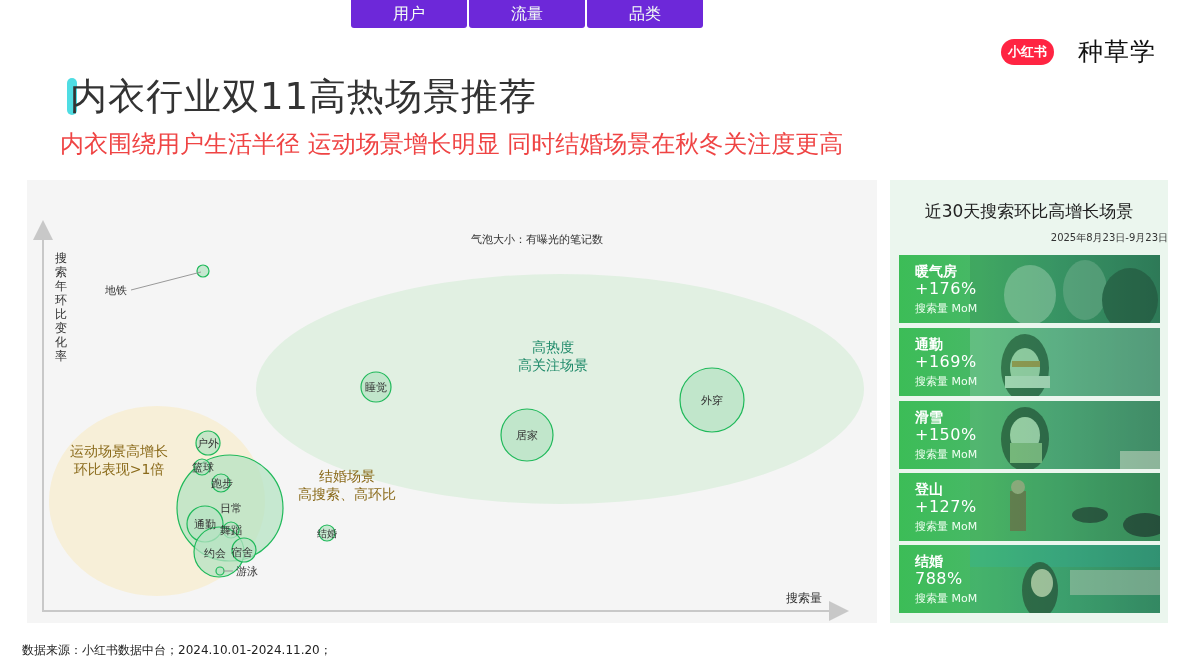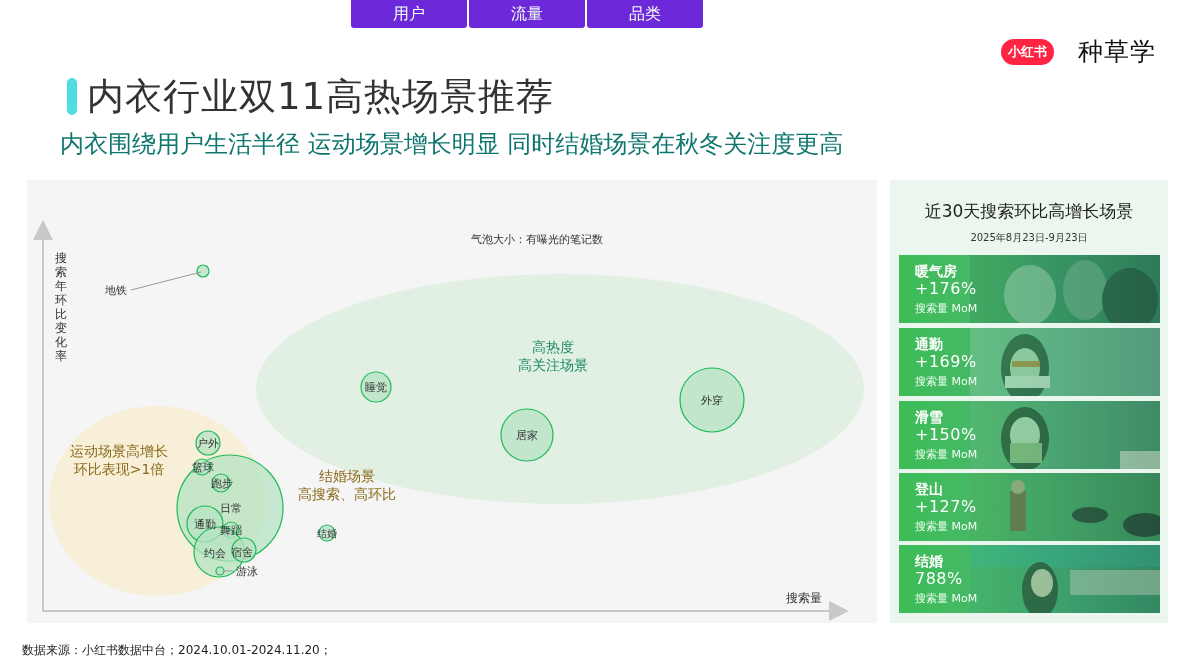--- a/index.html
+++ b/index.html
@@ -9,29 +9,29 @@
   .top-tabs { position: absolute; left: 351px; top: 0; height: 28px; display: flex; gap: 2px; }
   .top-tab { width: 116px; height: 28px; background: #6d28d9; color: #f4fff6; font-size: 16px;
              display: flex; align-items: center; justify-content: center; border-radius: 0 0 3px 3px; cursor: pointer; }
 
   .logo { position: absolute; left: 1001px; top: 35px; display: flex; align-items: center; gap: 24px; }
   .logo-badge { background: #ff2442; color: #fff; font-size: 13px; font-weight: bold; height: 26px; padding: 0 7px;
                 border-radius: 13px; display: flex; align-items: center; }
   .logo-text { font-size: 25px; font-weight: normal; color: #111; letter-spacing: 1px; }
 
   .title-accent { position: absolute; left: 67px; top: 78px; width: 10px; height: 37px; background: #4fdde3; border-radius: 5px; }
-  .title { position: absolute; left: 87px; top: 72px; font-size: 37px; color: #333; letter-spacing: 1px; white-space: nowrap; }
-  .subtitle { position: absolute; left: 60px; top: 128px; font-size: 24px; color: #0f766e; white-space: nowrap; }
+  .title { position: absolute; left: 70px; top: 72px; font-size: 37px; color: #333; letter-spacing: 1px; white-space: nowrap; }
+  .subtitle { position: absolute; left: 60px; top: 128px; font-size: 24px; color: #ef4444; white-space: nowrap; }
 
   .chart-panel { position: absolute; left: 27px; top: 180px; width: 850px; height: 443px; background: #f5f5f5; }
   .chart-panel svg { position: absolute; left: 0; top: 0; }
 
   .side-panel { position: absolute; left: 890px; top: 180px; width: 278px; height: 443px; background: #ebf6ee; }
   .side-title { position: absolute; left: 0; width: 100%; top: 20px; text-align: center; font-size: 17px; color: #222; }
-  .side-date { position: absolute; left: 0; width: 100%; top: 51px; text-align: center; font-size: 10px; color: #333; }
+  .side-date { position: absolute; left: 0; width: 100%; top: 51px; text-align: right; font-size: 10px; color: #333; }
 
   .card { position: absolute; left: 9px; width: 261px; height: 68px; overflow: hidden; cursor: pointer;
           background: linear-gradient(90deg, #3cbd57 0%, #47b866 30%, #3c9f6a 60%, #2f7d5a 100%); padding-left: 29px; }
   .card .photo { position: absolute; right: 0; top: 0; width: 190px; height: 100%; opacity: 0.55; }
   .card .name { position: absolute; left: 16px; top: 8px; font-size: 14px; font-weight: bold; color: #ffffff; }
   .card .pct { position: absolute; left: 16px; top: 24px; font-size: 16px; font-weight: normal; color: #ffffff; letter-spacing: 0.5px; }
   .card .metric { position: absolute; left: 16px; top: 46px; font-size: 11px; color: #f0fff2; }
 
   .footnote { position: absolute; left: 22px; top: 642px; font-size: 12px; color: #222; white-space: nowrap; }
 </style>

